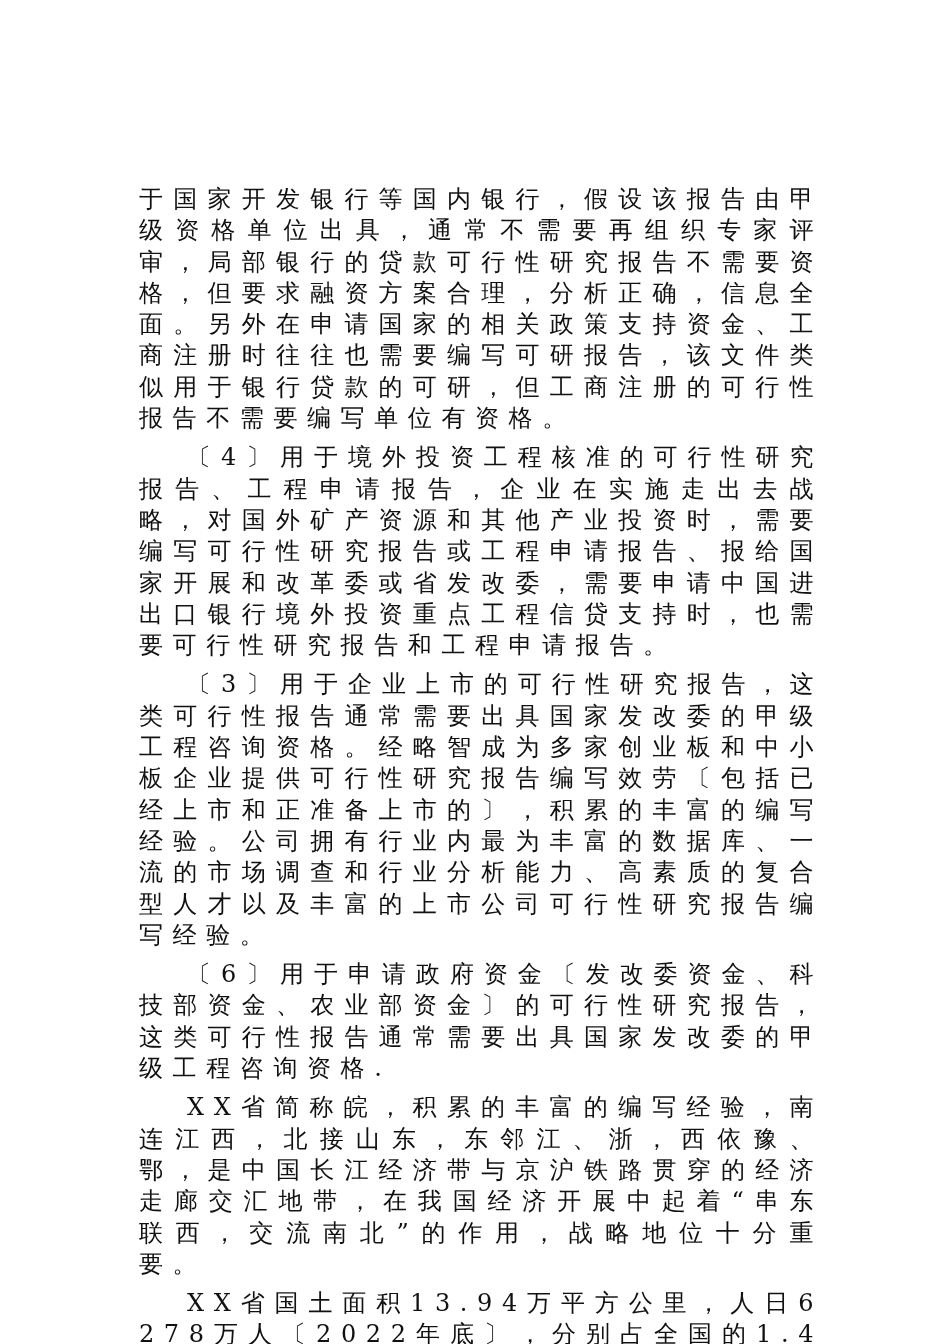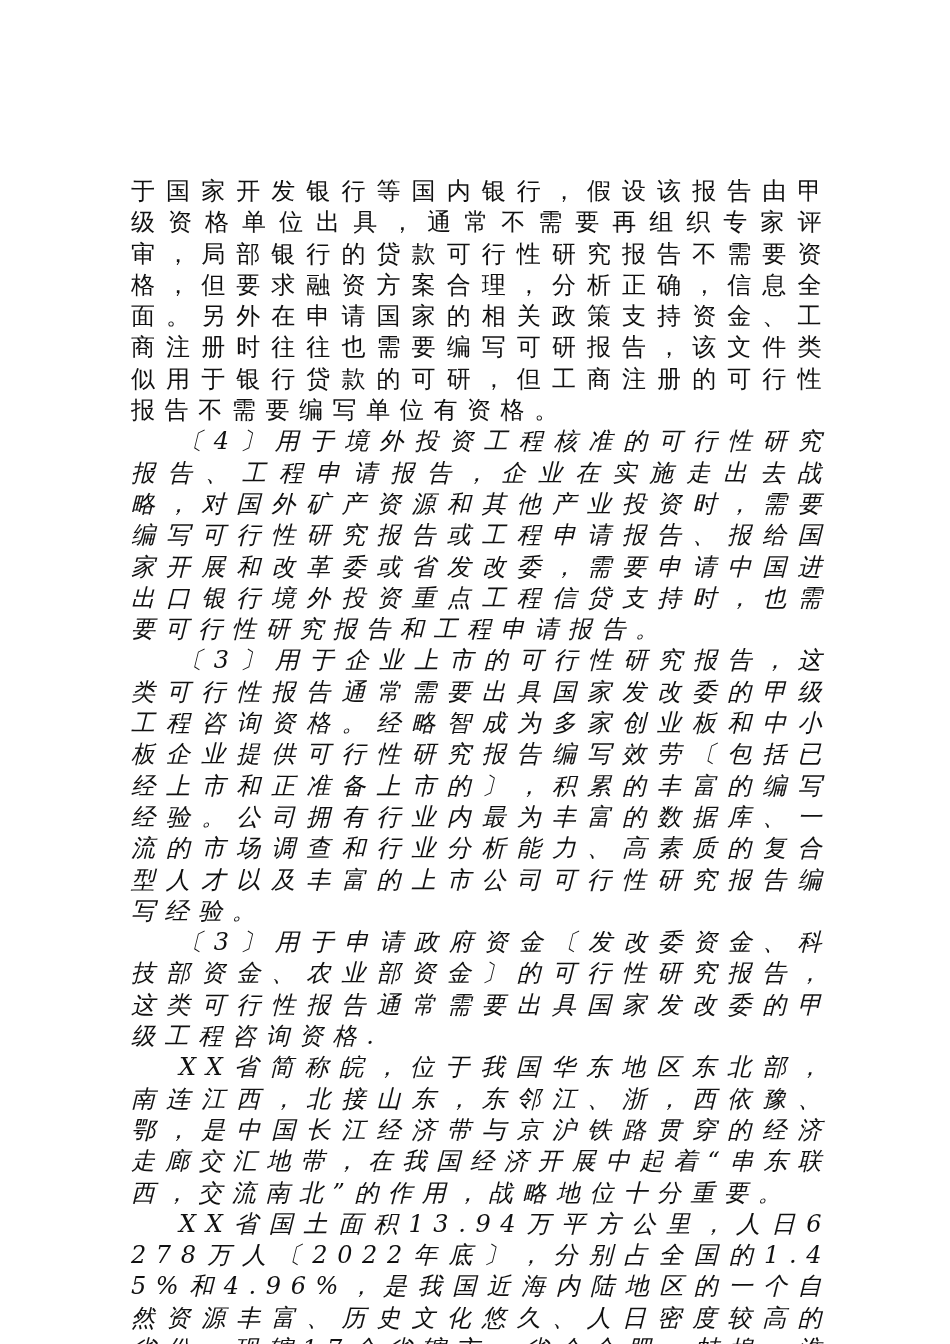--- a/index.html
+++ b/index.html
@@ -18,34 +18,33 @@
     left: 131px;
     top: 176px;
     width: 700px;
     font-family: "DejaVu Serif", "Liberation Serif", serif;
     font-size: 24px;
     line-height: 31.3px;
     color: #111111;
     letter-spacing: 9.6px;
   }
   .para {
-    margin: 0;
+    margin: 8px;
     padding: 0;
     text-align: justify;
     word-break: break-all;
   }
   .para.indent {
     text-indent: 48px;
-    font-style: italic;
   }
 </style>
 </head>
 <body>
 
 <div class="page">
   <p class="para">于国家开发银行等国内银行，假设该报告由甲级资格单位出具，通常不需要再组织专家评审，局部银行的贷款可行性研究报告不需要资格，但要求融资方案合理，分析正确，信息全面。另外在申请国家的相关政策支持资金、工商注册时往往也需要编写可研报告，该文件类似用于银行贷款的可研，但工商注册的可行性报告不需要编写单位有资格。</p>
   <p class="para indent">〔4〕用于境外投资工程核准的可行性研究报告、工程申请报告，企业在实施走出去战略，对国外矿产资源和其他产业投资时，需要编写可行性研究报告或工程申请报告、报给国家开展和改革委或省发改委，需要申请中国进出口银行境外投资重点工程信贷支持时，也需要可行性研究报告和工程申请报告。</p>
   <p class="para indent">〔3〕用于企业上市的可行性研究报告，这类可行性报告通常需要出具国家发改委的甲级工程咨询资格。经略智成为多家创业板和中小板企业提供可行性研究报告编写效劳〔包括已经上市和正准备上市的〕，积累的丰富的编写经验。公司拥有行业内最为丰富的数据库、一流的市场调查和行业分析能力、高素质的复合型人才以及丰富的上市公司可行性研究报告编写经验。</p>
-  <p class="para indent">〔3〕用于申请政府资金〔发改委资金、科技部资金、农业部资金〕的可行性研究报告，这类可行性报告通常需要出具国家发改委的甲级工程咨询资格.</p>
-  <p class="para indent">XX省简称皖，位于我国华东地区东北部，南连江西，北接山东，东邻江、浙，西依豫、鄂，是中国长江经济带与京沪铁路贯穿的经济走廊交汇地带，在我国经济开展中起着“串东联西，交流南北”的作用，战略地位十分重要。</p>
+  <p class="para indent">〔6〕用于申请政府资金〔发改委资金、科技部资金、农业部资金〕的可行性研究报告，这类可行性报告通常需要出具国家发改委的甲级工程咨询资格.</p>
+  <p class="para indent">XX省简称皖，积累的丰富的编写经验，南连江西，北接山东，东邻江、浙，西依豫、鄂，是中国长江经济带与京沪铁路贯穿的经济走廊交汇地带，在我国经济开展中起着“串东联西，交流南北”的作用，战略地位十分重要。</p>
   <p class="para indent">XX省国土面积13.94万平方公里，人日6278万人〔2022年底〕，分别占全国的1.45%和4.96%，是我国近海内陆地区的一个自然资源丰富、历史文化悠久、人日密度较高的省份。现辖17个省辖市，省会合肥，蚌埠、淮南、铜陵、安庆、芜湖、马鞍山等为省内主要城市。</p>
 
 </div>
 
 </body></html>

